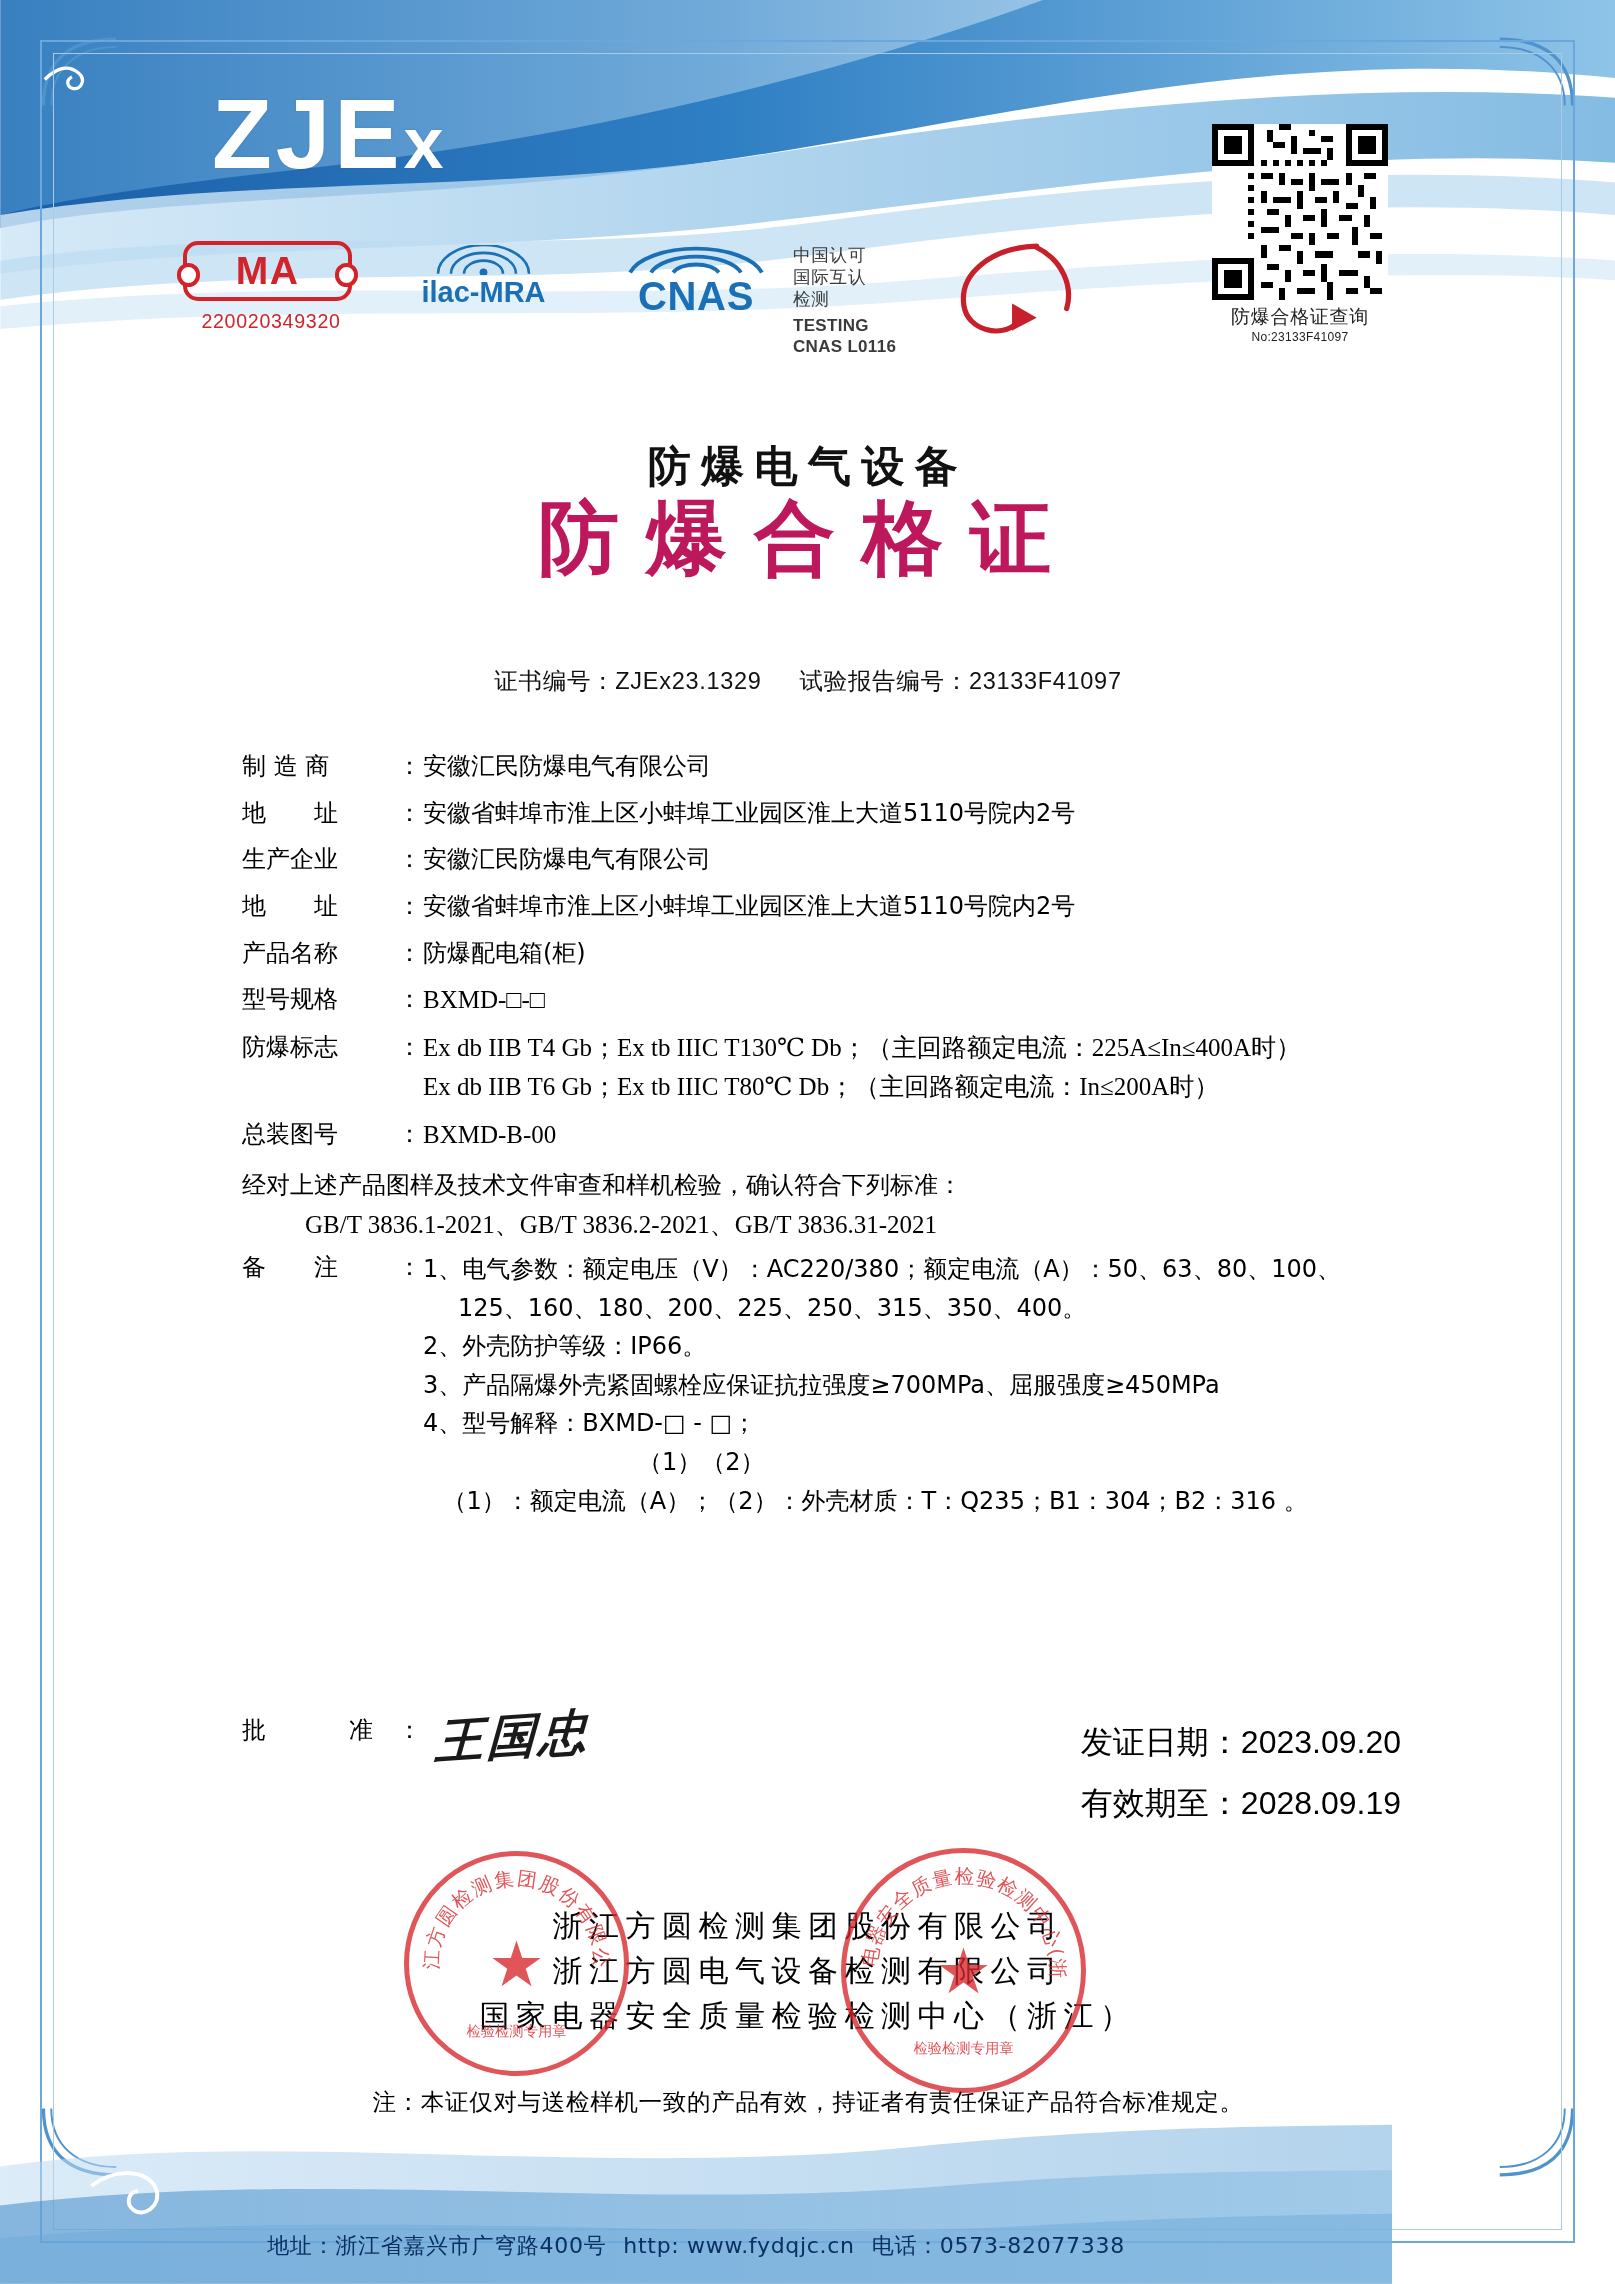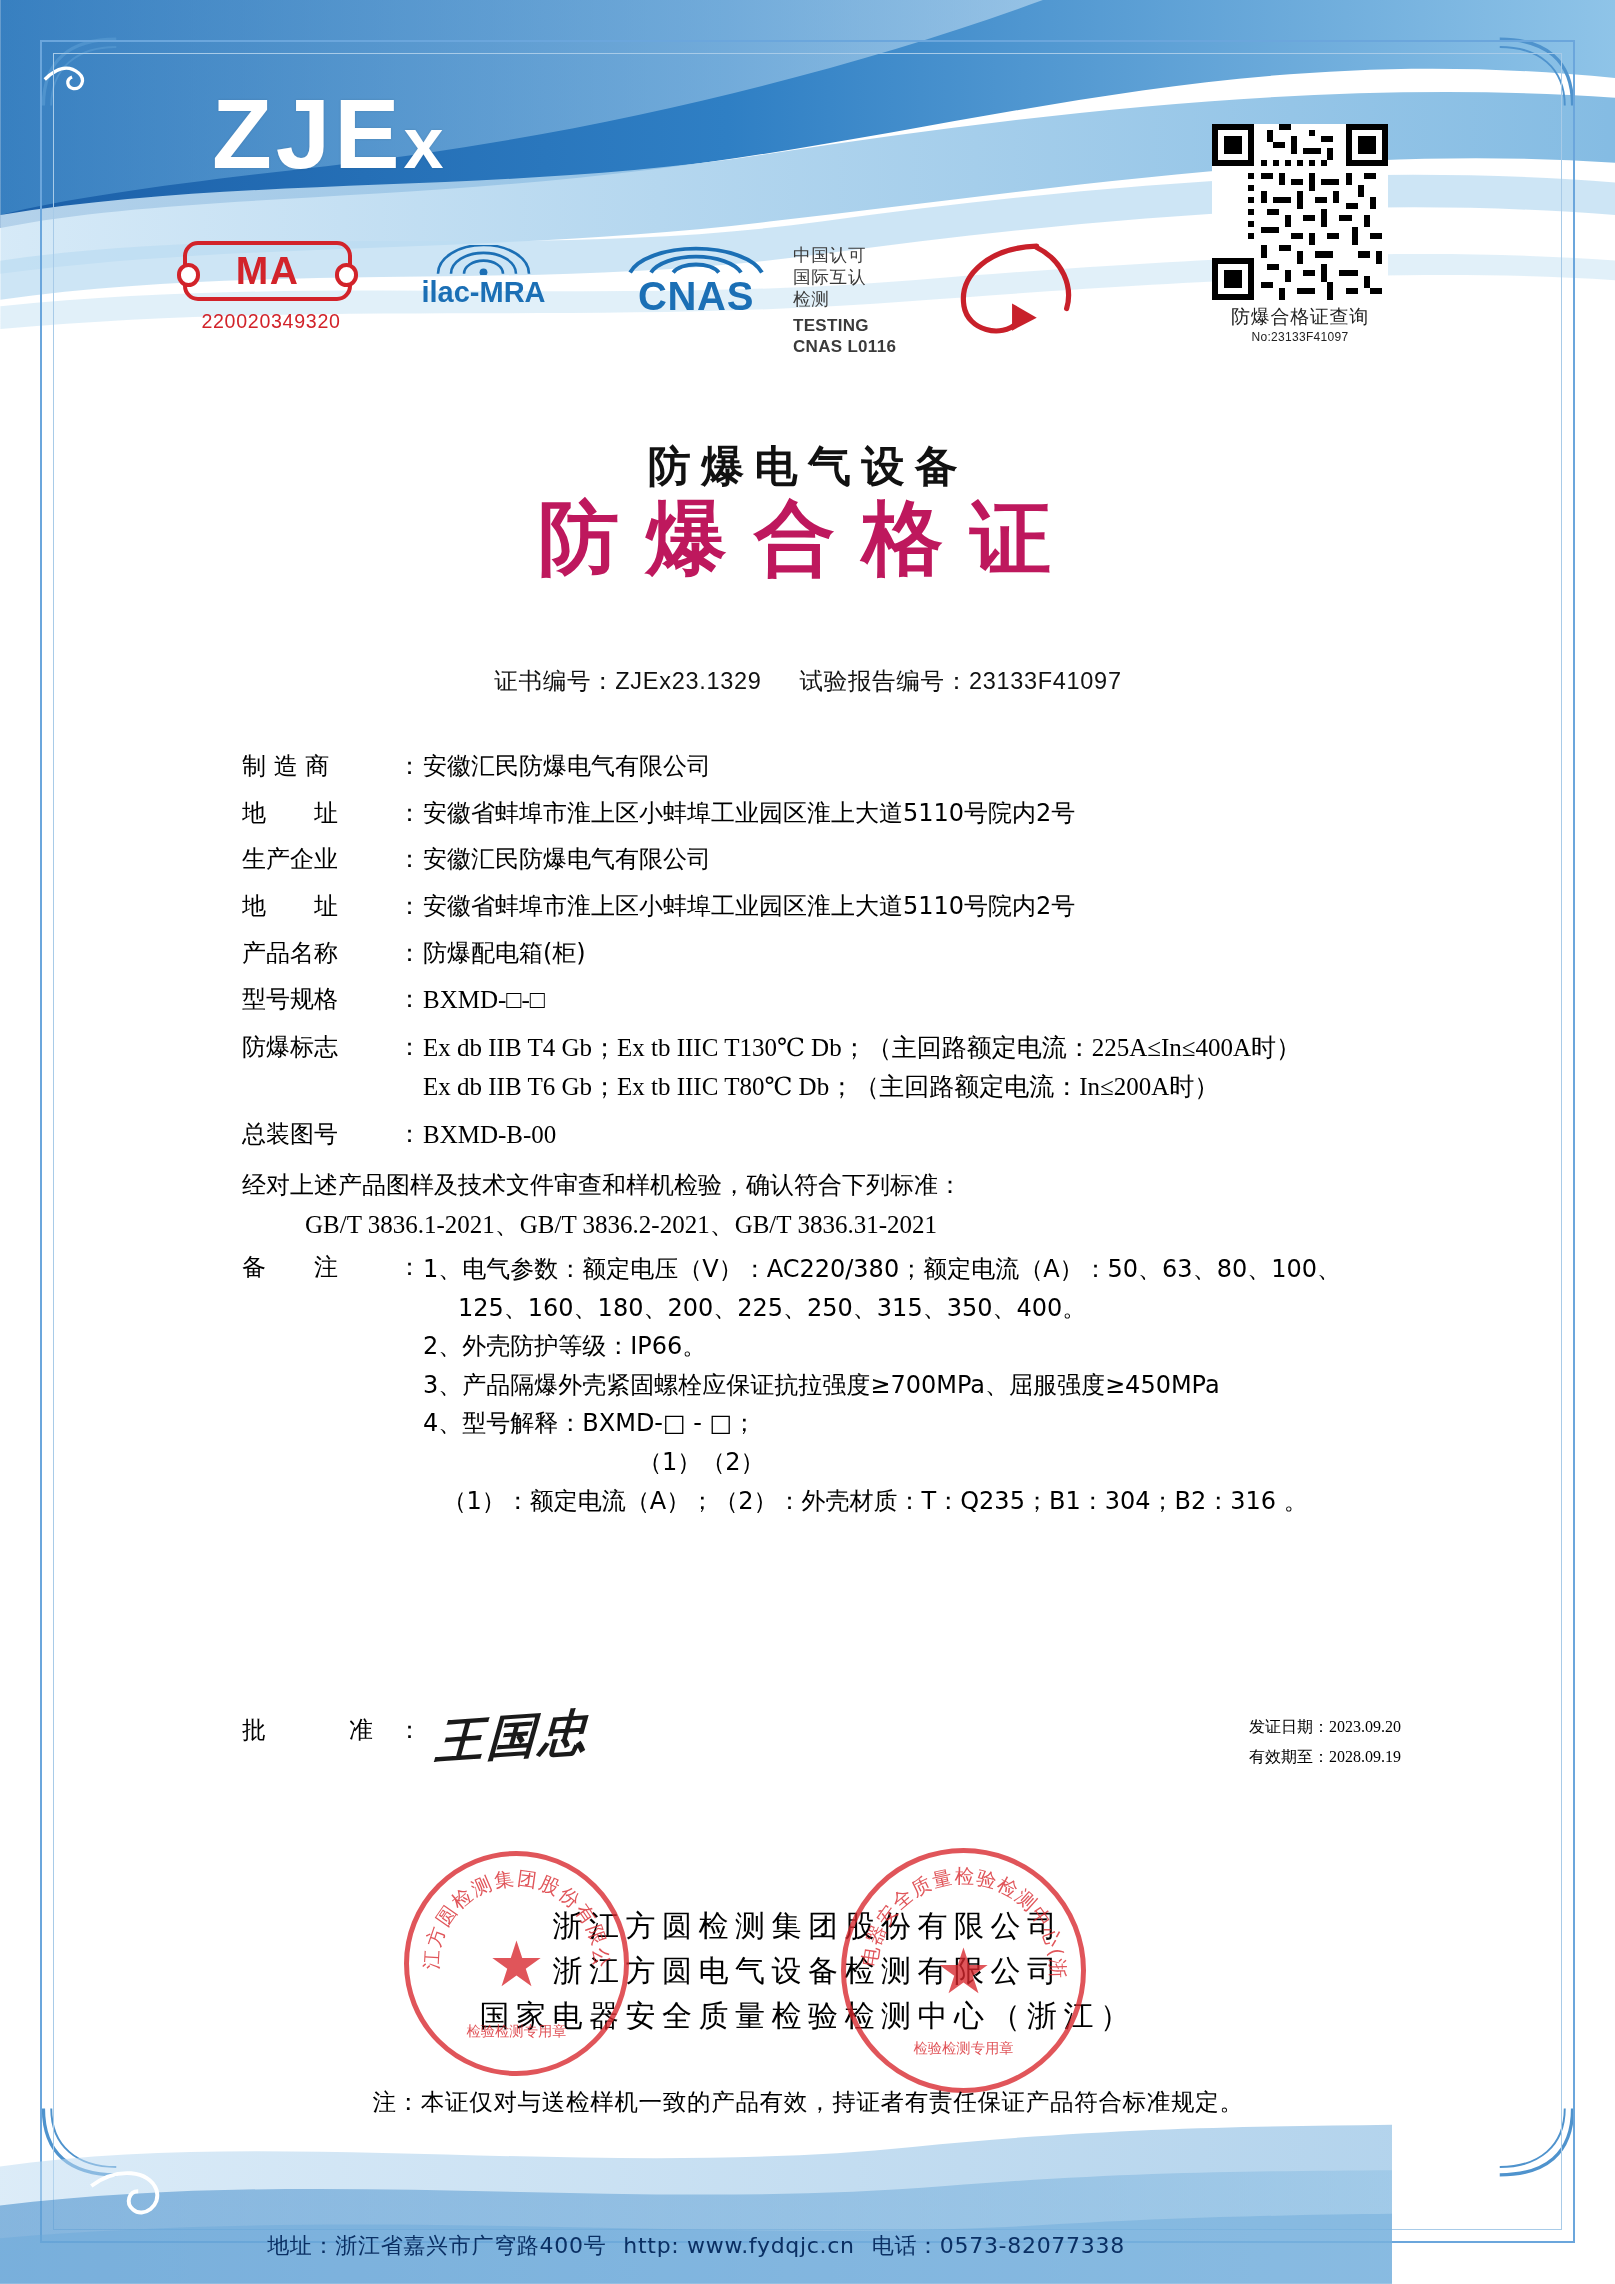--- a/index.html
+++ b/index.html
@@ -280,24 +280,24 @@
     margin-left: 11.7px;
     margin-top: -9px;
     font-style: italic;
     font-weight: bold;
     letter-spacing: 3.9px;
   }
   .dates {
     position: absolute;
     right: 215px;
     top: 1712px;
-    font-size: 16px;
+    font-size: 32px;
     line-height: 1.9;
     text-align: left;
-    font-family: Liberation Serif, serif;
+    font-family: Liberation Sans, sans-serif;
   }
 
   
   .issuers {
     position: absolute;
     left: 0; right: 0;
     top: 1903px;
     text-align: center;
     font-size: 30px;
     line-height: 1.5;

